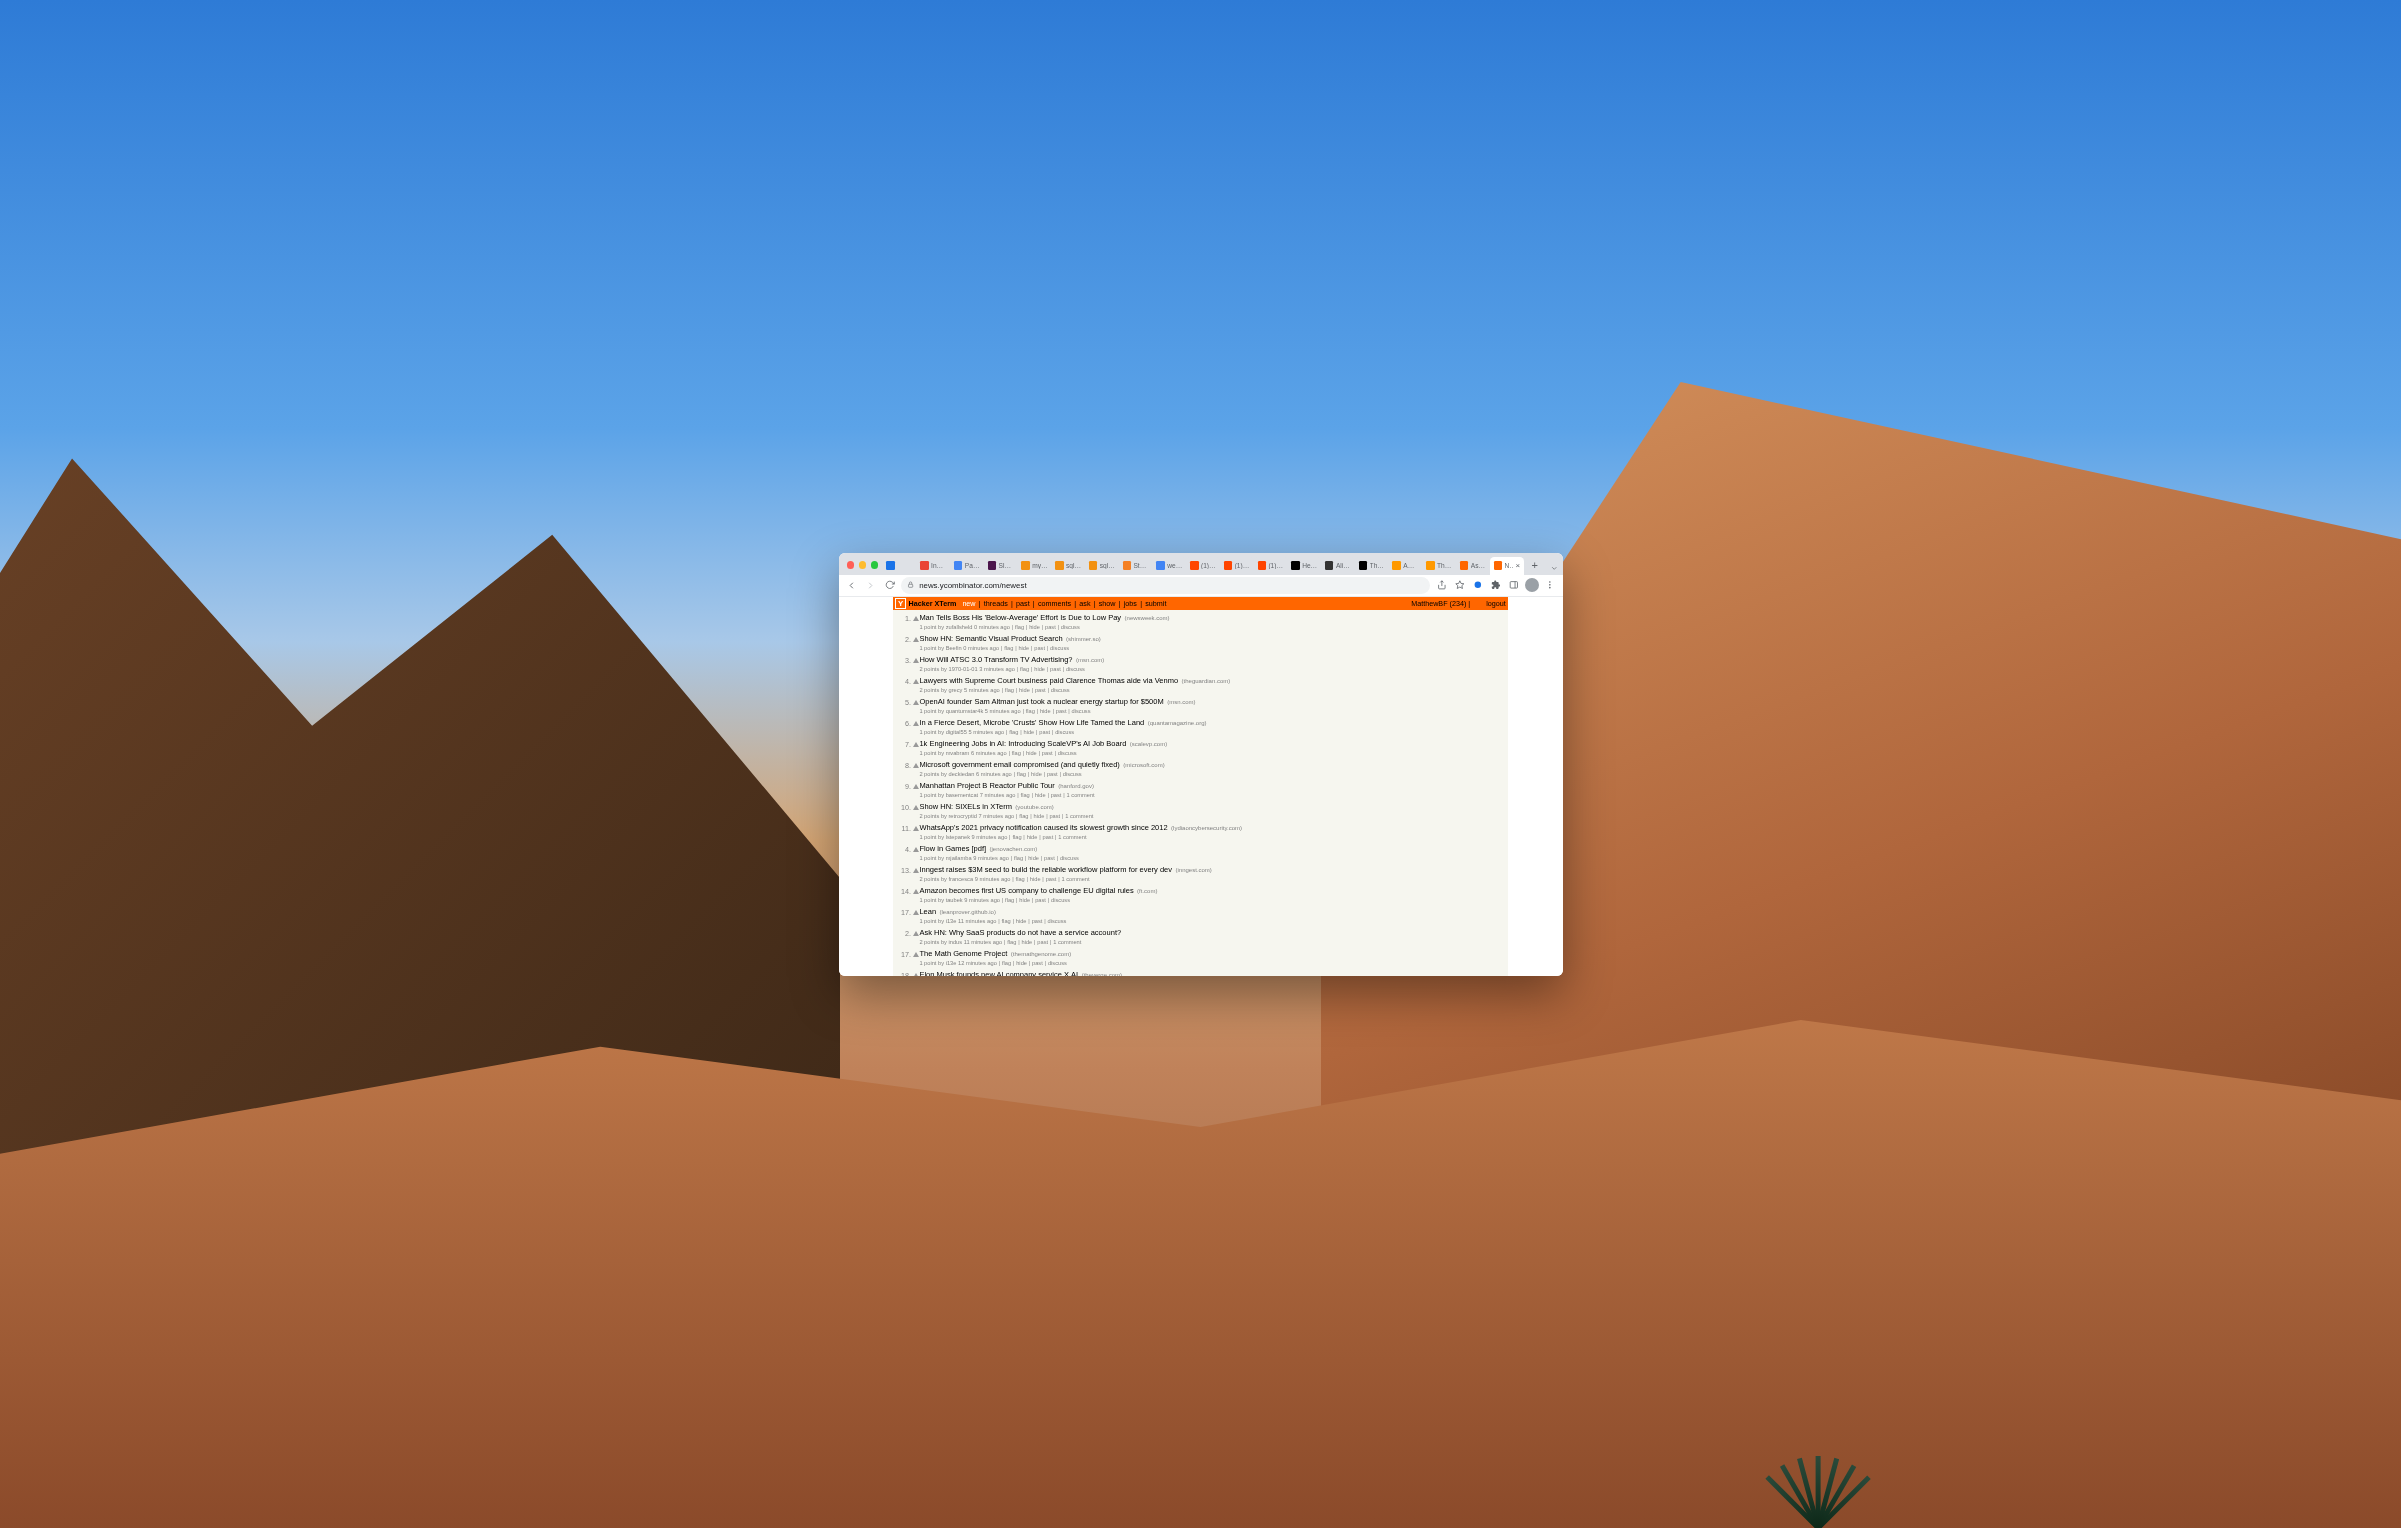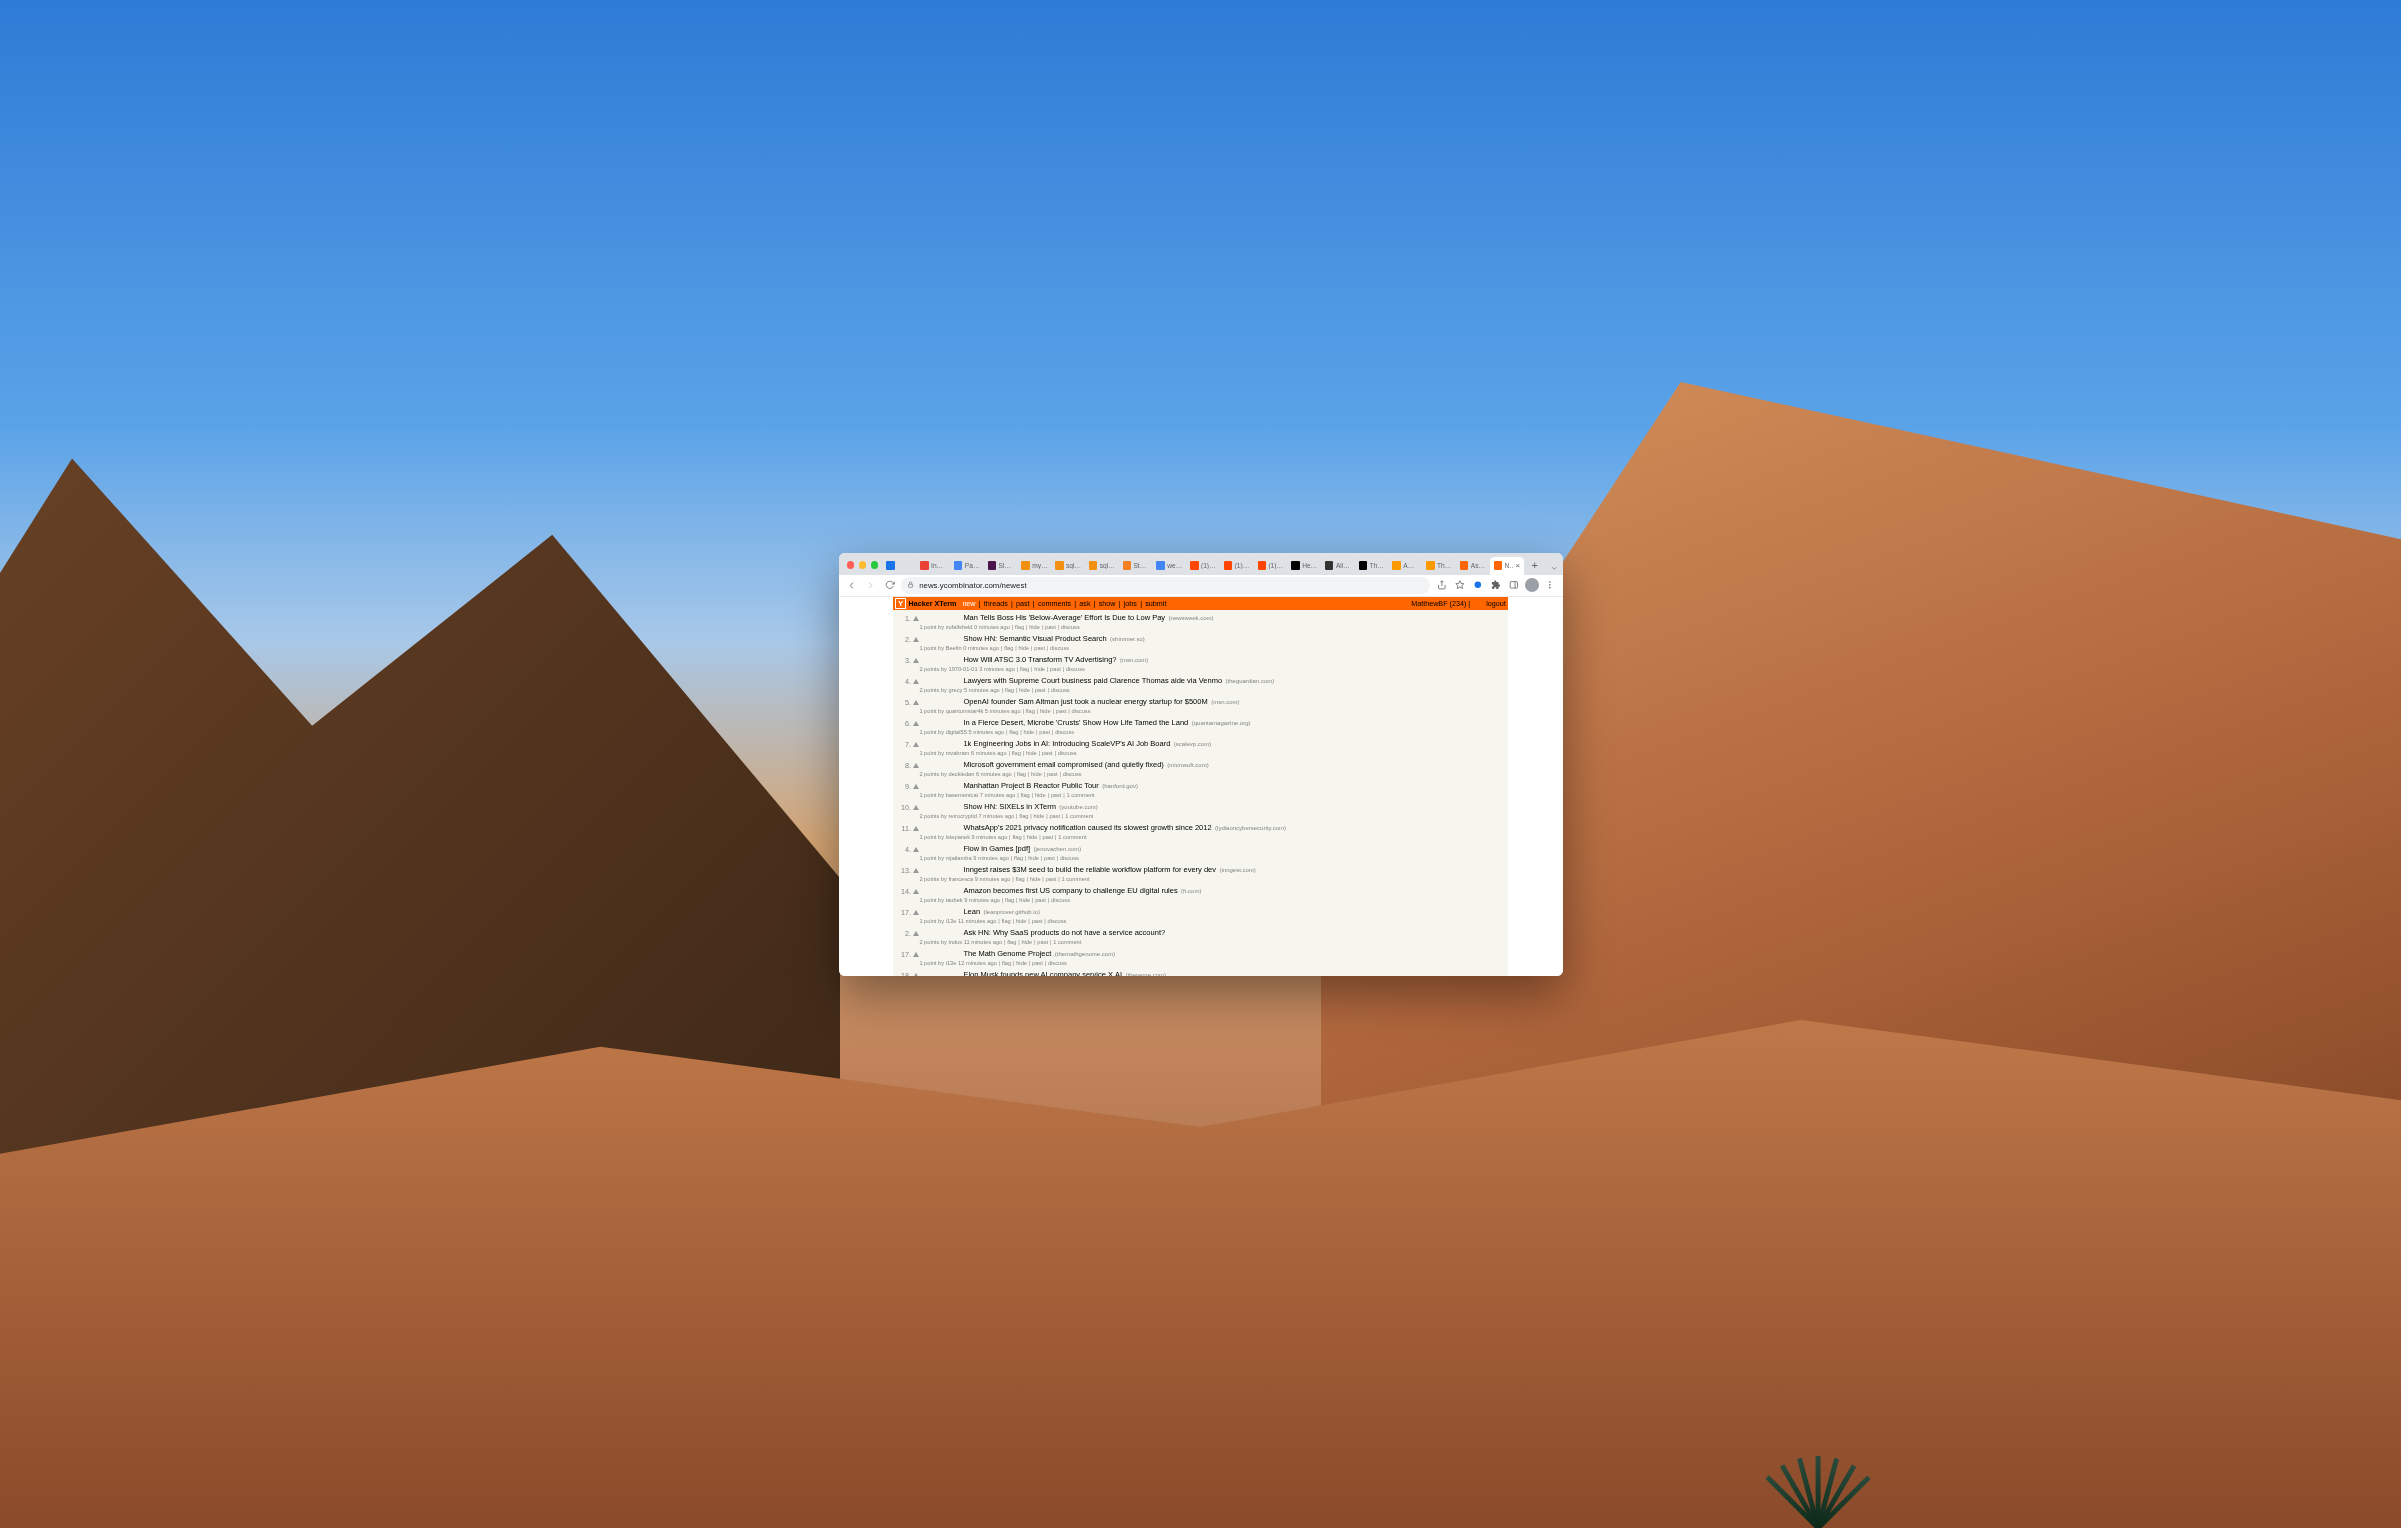--- a/index.html
+++ b/index.html
@@ -131,21 +131,21 @@
     line-height: 1.35;
   }
   .rank { text-align: right; color: #828282; padding-right: 1.2px; padding-top: 0.6px;}
   .votearrow {
     width: 0; height: 0; margin-top: 2.4px; margin-left: 1.2px;
     border-left: 3px solid transparent;
     border-right: 3px solid transparent;
     border-bottom: 5.4px solid #999;
     cursor: pointer;
   }
-  .titleline a.storylink { color: #000; text-decoration: none; font-size: 7.5px; margin-left: 44px; }
+  .titleline a.storylink { color: #000; text-decoration: none; font-size: 7.5px; }
   .sitebit { color: #828282; font-size: 6px; margin-left: 1.8px;}
   .subtext { grid-column: 3; color: #828282; font-size: 5.7px; padding-bottom: 3px; }
   .subtext a { color: #828282; text-decoration: none; }
   .subtext .sep { margin: 0 1.8px; }
 </style>
 </head>
 <body>
 
 <div class="bg-mountain-left"></div>
 <div class="bg-dune-right"></div>

